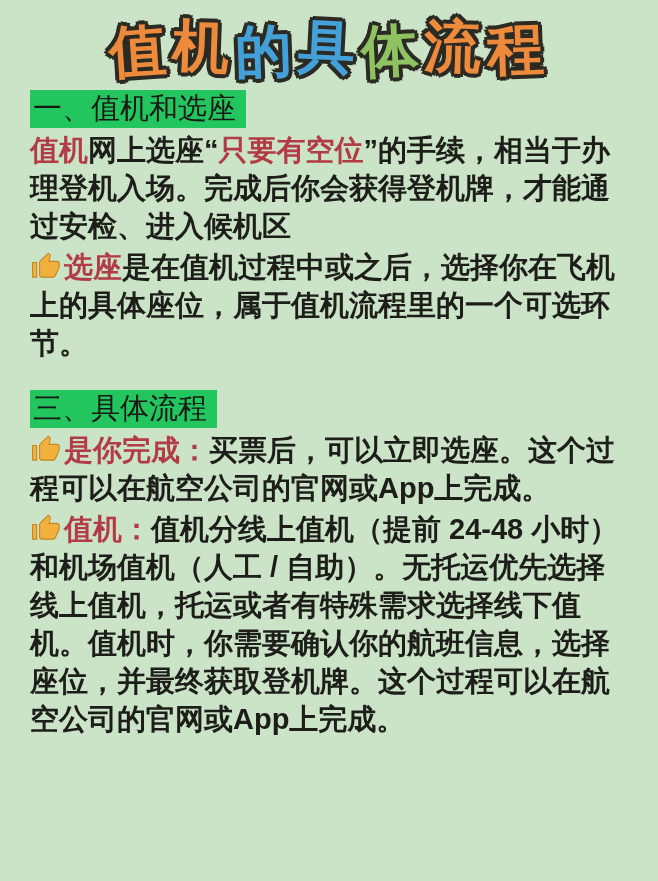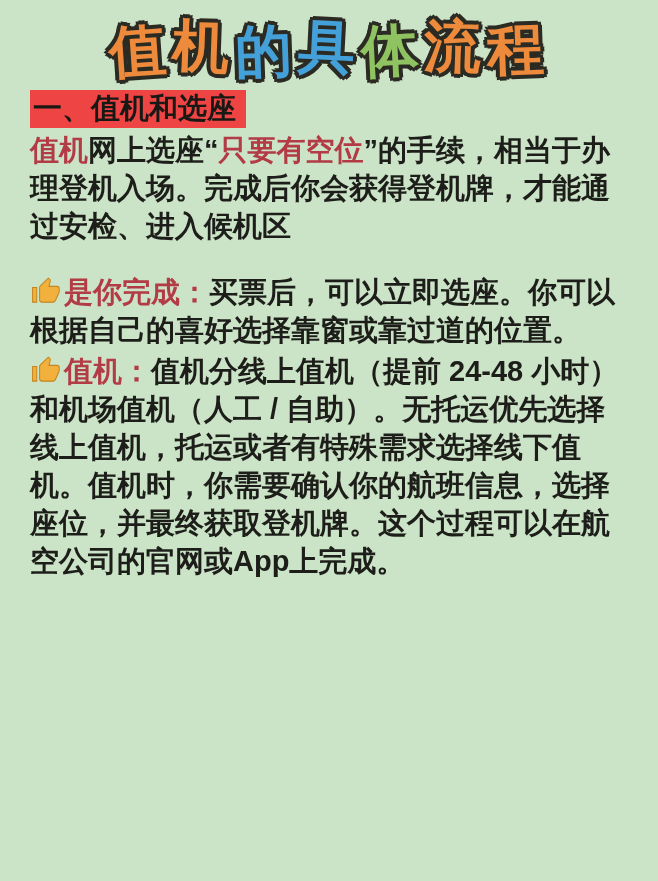--- a/index.html
+++ b/index.html
@@ -41,24 +41,24 @@
   .title .tc:nth-child(6) { transform: rotate(2deg)  translateY(-2px); }
   .title .tc:nth-child(7) { transform: rotate(-2deg) translateY(1px); }
 
   
   .section { padding: 0 26px 0 30px; }
   .section + .section { margin-top: 28px; }
   .section:first-of-type { margin-top: 2px; }
 
   .heading {
     display: inline-block;
-    background: #ef4444;
+    background: #22c55e;
     color: #181814;
     font-size: 29px;
-    font-weight: 700;
+    font-weight: 400;
     line-height: 33px;
     padding: 2px 10px 3px 3px;
   }
 
   .para {
     margin: 3px 0 0 0;
     font-size: 29px;
     font-weight: 700;
     line-height: 38px;
     color: #1d1d1a;
@@ -79,25 +79,29 @@
 
 <div class="page">
 
   <h1 class="title">
     <span class="tc t-o">值</span><span class="tc t-o">机</span><span class="tc t-b">的</span><span class="tc t-b">具</span><span class="tc t-g">体</span><span class="tc t-o">流</span><span class="tc t-o">程</span>
   </h1>
 
   <div class="section">
     <div class="heading">一、值机和选座</div>
     <p class="para"><span class="red">值机</span><span>网上选座“</span><span class="red">只要有空位</span><span>”的手续，相当于办理登机入场。完成后你会获得登机牌，才能通过安检、进入候机区</span></p>
+    <p class="para"><span class="thumb" aria-label="thumbs-up-icon"><svg viewBox="0 0 24 24">
+            <path fill="#f2b13d" stroke="#c5851f" stroke-width="0.8" d="M2 21h3.2V9.6H2V21zM22.6 10.6c0-1-.85-1.8-1.9-1.8h-5.95l.9-4.1.03-.3c0-.37-.16-.72-.42-.97L14.2 2.5 8 8.4c-.35.33-.55.78-.55 1.25v9.55c0 1 .85 1.8 1.9 1.8h8.5c.78 0 1.45-.45 1.74-1.1l2.85-6.35c.08-.2.16-.42.16-.65v-2.3z"></path>
+          </svg></span><span class="red">选座</span><span>是在值机过程中或之后，选择你在飞机上的具体座位，属于值机流程里的一个可选环节。</span></p>
   </div>
 
 
   <div class="section">
+    <div class="heading">三、具体流程</div>
     <p class="para"><span class="thumb" aria-label="thumbs-up-icon"><svg viewBox="0 0 24 24">
             <path fill="#f2b13d" stroke="#c5851f" stroke-width="0.8" d="M2 21h3.2V9.6H2V21zM22.6 10.6c0-1-.85-1.8-1.9-1.8h-5.95l.9-4.1.03-.3c0-.37-.16-.72-.42-.97L14.2 2.5 8 8.4c-.35.33-.55.78-.55 1.25v9.55c0 1 .85 1.8 1.9 1.8h8.5c.78 0 1.45-.45 1.74-1.1l2.85-6.35c.08-.2.16-.42.16-.65v-2.3z"></path>
-          </svg></span><span class="red">是你完成：</span><span>买票后，可以立即选座。你可以根据自己的喜好选择靠窗或靠过道的位置。</span></p>
+          </svg></span><span class="red">是你完成：</span><span>买票后，可以立即选座。这个过程可以在航空公司的官网或App上完成。</span></p>
     <p class="para"><span class="thumb" aria-label="thumbs-up-icon"><svg viewBox="0 0 24 24">
             <path fill="#f2b13d" stroke="#c5851f" stroke-width="0.8" d="M2 21h3.2V9.6H2V21zM22.6 10.6c0-1-.85-1.8-1.9-1.8h-5.95l.9-4.1.03-.3c0-.37-.16-.72-.42-.97L14.2 2.5 8 8.4c-.35.33-.55.78-.55 1.25v9.55c0 1 .85 1.8 1.9 1.8h8.5c.78 0 1.45-.45 1.74-1.1l2.85-6.35c.08-.2.16-.42.16-.65v-2.3z"></path>
           </svg></span><span class="red">值机：</span><span>值机分线上值机（提前 24-48 小时）和机场值机（人工 / 自助）。无托运优先选择线上值机，托运或者有特殊需求选择线下值机。值机时，你需要确认你的航班信息，选择座位，并最终获取登机牌。这个过程可以在航空公司的官网或App上完成。</span></p>
   </div>
 
 </div>
 
 </body></html>

